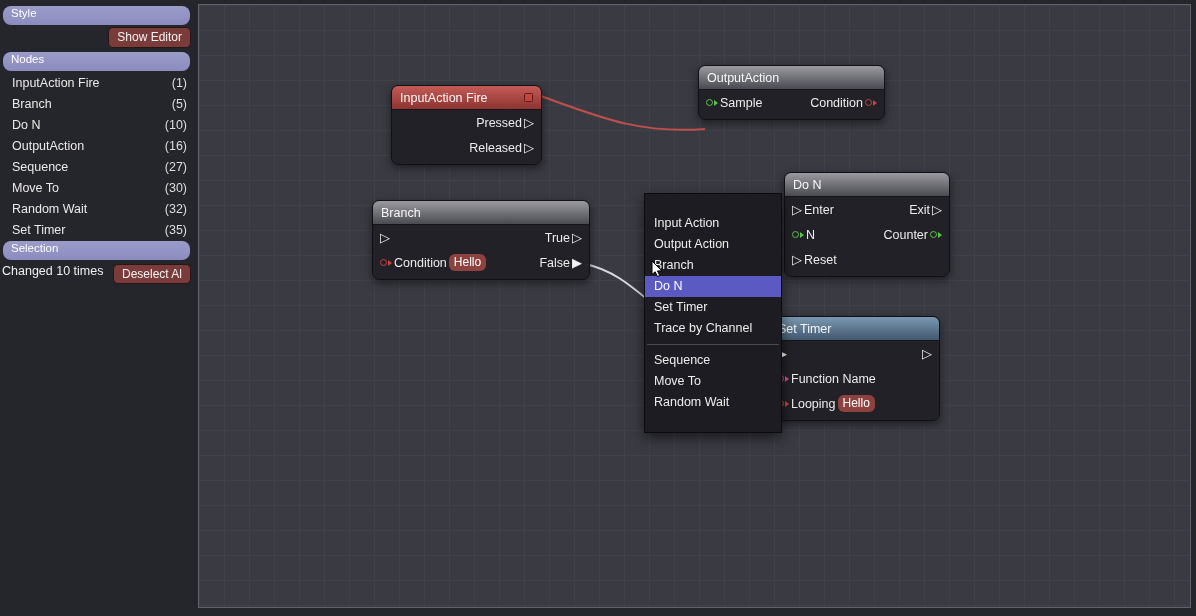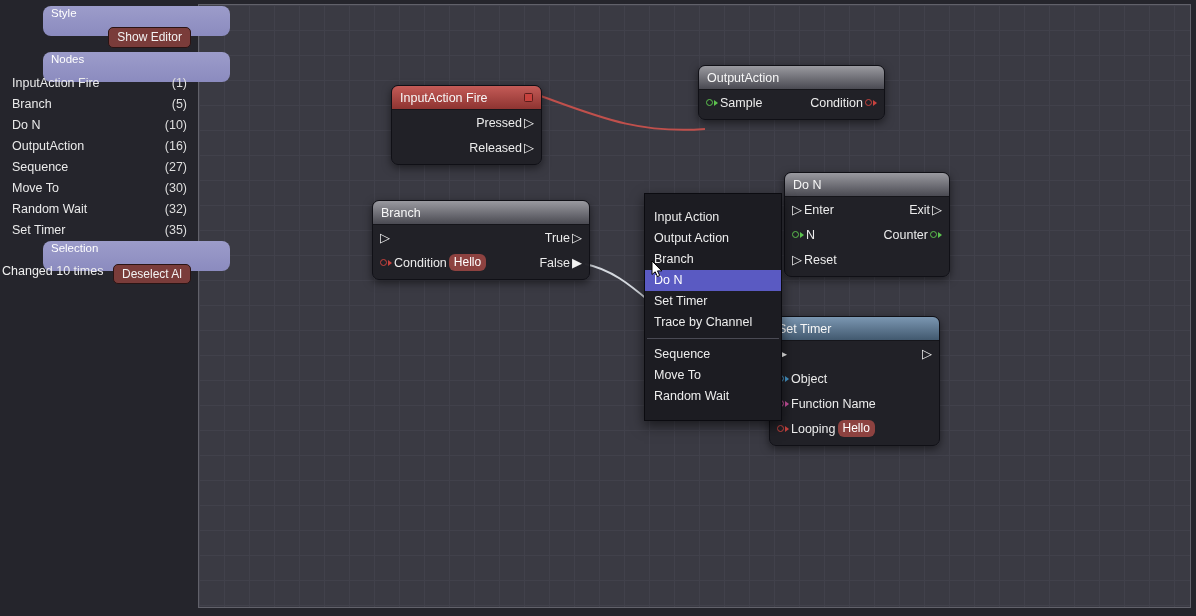--- a/index.html
+++ b/index.html
@@ -2,23 +2,23 @@
 <html style="--purple: #8b8bbf; --btn-red: #7a3c3a; --canvas-bg: #3a3a43; --grid: #41414b; --menu-bg: #1c1c22; --menu-hl: #5a5ac2; --hdr-gray1: #9a9aa0; --hdr-gray2: #4a4a52; --hdr-red1: #c45b57; --hdr-red2: #8e3431; --hdr-blue1: #7b97b2; --hdr-blue2: #42596f; --pin-green: #5cc24e; --pin-red: #c8423e; --pin-magenta: #c8509c; --pin-blue: #4596c8; --badge-red: #8d4240; --wire-red: #c0504c; --wire-white: #d4d8de;"><head>
 <meta charset="utf-8">
 <style>
   * { margin:0; padding:0; box-sizing:border-box; }
   html,body { width:1196px; height:616px; overflow:hidden; background:#25252c;
               font-family:"Liberation Sans", sans-serif; }
   .app { position:relative; width:1196px; height:616px; }
 
   
   .sidebar { position:absolute; left:0; top:0; width:197px; height:616px; background:#25252c; z-index:10; }
-  .bar { position:absolute; left:3px; width:187px; height:30px; border-radius:8px;
+  .bar { position:absolute; left:3px; width:187px; height:19px; border-radius:8px;
          background:linear-gradient(180deg,#9c9cca,var(--purple)); color:#fff;
-         font-size:11.5px; line-height:15px; padding-left:8px;margin-left:40px; }
+         font-size:11.5px; line-height:15px; padding-left:8px; }
   .dark-btn { position:absolute; right:6px; background:var(--btn-red); border:1px solid #2a1414;
               color:#f2f2f2; font-size:12px; font-family:inherit; padding:2px 8px 3px; border-radius:5px; cursor:default; }
   .node-stats { position:absolute; left:0; top:72px; width:197px; list-style:none; }
   .stat-row { display:flex; justify-content:space-between; align-items:center;
               height:21px; padding:0 10px 0 12px; color:#eaeaea; font-size:12.5px; }
   .stat-row .count { color:#dedede; }
   .sel-row { position:absolute; left:2px; right:6px; top:264px; height:20px;
              display:flex; justify-content:space-between; color:#efefef; font-size:12.5px; }
   .sel-row .dark-btn { position:static; }
 
@@ -49,21 +49,21 @@
   .dpin { display:inline-flex; align-items:center; }
   .dpin .c { width:7px; height:7px; border:1.5px solid var(--c); border-radius:50%; }
   .dpin .a { width:0; height:0; border-left:4px solid var(--c);
              border-top:3px solid transparent; border-bottom:3px solid transparent; margin-left:1px; }
   .badge { background:var(--badge-red); color:#fff; padding:0 5px; border-radius:6px;
            font-size:12px; line-height:17px; }
 
   
   .menu { position:absolute; left:445px; top:188px; width:138px; background:var(--menu-bg);
           border:1px solid #0b0b10; box-shadow:0 5px 12px rgba(0,0,0,.55);
-          padding:13px 0; z-index:4; color:#ededed; font-size:12.5px; }
+          padding:19px 0; z-index:4; color:#ededed; font-size:12.5px; }
   .mi { height:21px; line-height:21px; padding-left:9px; white-space:nowrap; }
   .mi.hl { background:var(--menu-hl); color:#fff; }
   .msep { border-top:1px solid #4a4a54; margin:5px 2px; }
 
   .cursor { position:absolute; left:452px; top:255px; z-index:6; }
 </style>
 </head>
 <body>
 
 <div class="app">
@@ -213,27 +213,20 @@
     </section>
 
     <section class="node" style="left:570px;top:311px;width:171px">
       <header class="hdr-blue">
         <span>Set Timer</span>
       </header>
       <div class="row">
         <span class="exec">▶</span>
         <span class="sp"></span>
         <span class="exec">▷</span>
-      </div>
-      <div class="row">
-        <span class="dpin" style="--c:var(--pin-blue)">
-            <i class="c"></i>
-            <i class="a"></i>
-          </span>
-        <span>Object</span>
       </div>
       <div class="row">
         <span class="dpin" style="--c:var(--pin-magenta)">
             <i class="c"></i>
             <i class="a"></i>
           </span>
         <span>Function Name</span>
       </div>
       <div class="row">
         <span class="dpin" style="--c:var(--pin-red)">

